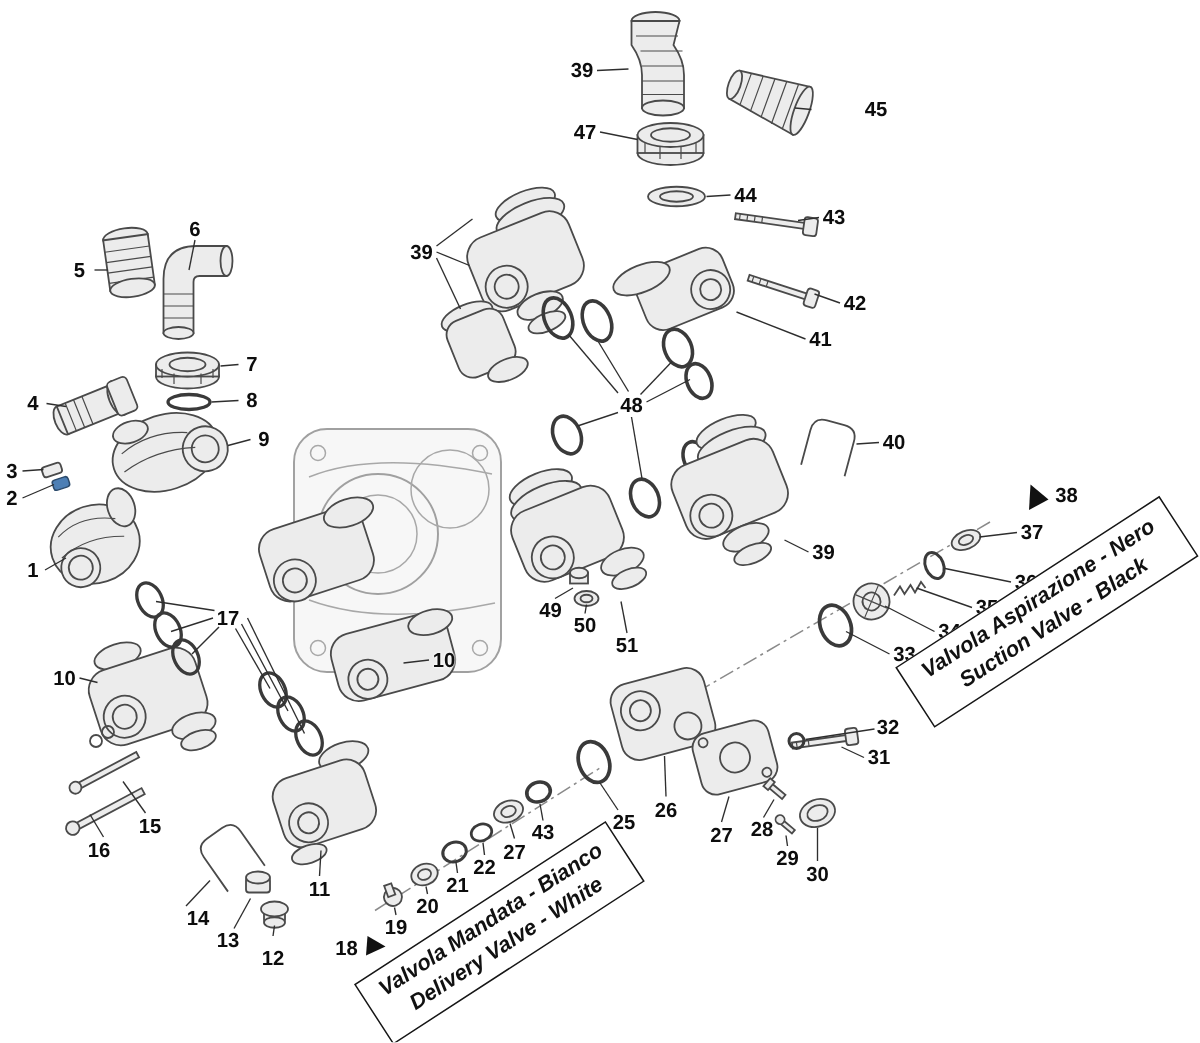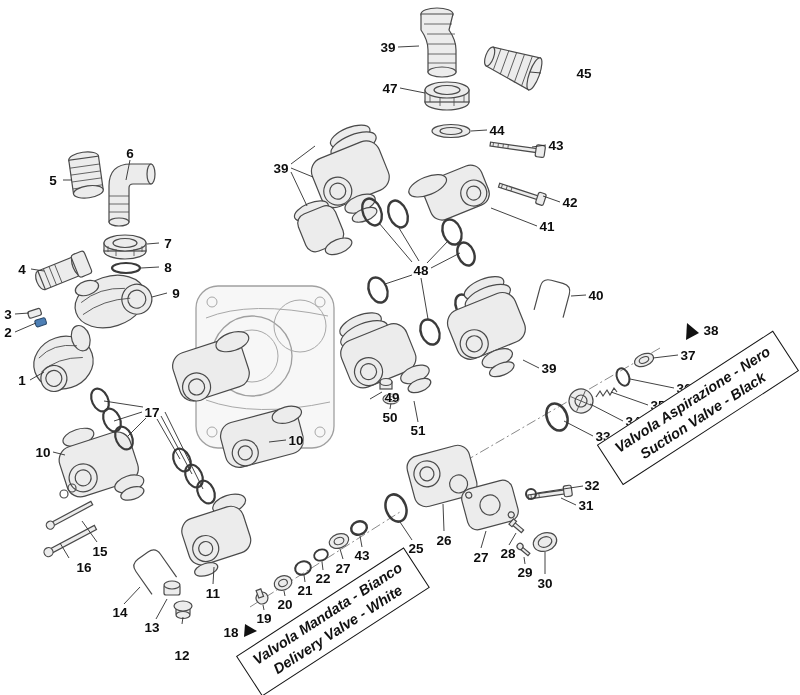--- a/index.html
+++ b/index.html
@@ -423,32 +423,32 @@
       <div class="callout" style="left: 281px; top: 168px;">39</div>
       <div class="callout" style="left: 421px; top: 270px;">48</div>
       <div class="callout" style="left: 596px; top: 295px;">40</div>
       <div class="callout" style="left: 711px; top: 330px;">38</div>
       <div class="callout" style="left: 688px; top: 355px;">37</div>
       <div class="callout" style="left: 684px; top: 388px;">36</div>
       <div class="callout" style="left: 658px; top: 405px;">35</div>
       <div class="callout" style="left: 633px; top: 421px;">34</div>
       <div class="callout" style="left: 603px; top: 436px;">33</div>
       <div class="callout" style="left: 549px; top: 368px;">39</div>
-      <div class="callout" style="left: 367px; top: 397px; margin-left: 25px;">49</div>
+      <div class="callout" style="left: 367px; top: 407px;">49</div>
       <div class="callout" style="left: 390px; top: 417px;">50</div>
       <div class="callout" style="left: 418px; top: 430px;">51</div>
       <div class="callout" style="left: 296px; top: 440px;">10</div>
       <div class="callout" style="left: 43px; top: 452px;">10</div>
       <div class="callout" style="left: 152px; top: 412px;">17</div>
       <div class="callout" style="left: 100px; top: 551px;">15</div>
-      <div class="callout" style="left: 84px; top: 567px;">16</div>
-      <div class="callout" style="left: 120px; top: 612px;">14</div>
+      <div class="callout" style="left: 66px; top: 567px;">16</div>
+      <div class="callout" style="left: 132px; top: 612px;">14</div>
       <div class="callout" style="left: 213px; top: 593px;">11</div>
       <div class="callout" style="left: 152px; top: 627px;">13</div>
-      <div class="callout" style="left: 182px; top: 655px;">12</div>
+      <div class="callout" style="left: 182px; top: 639px;">12</div>
       <div class="callout" style="left: 231px; top: 632px;">18</div>
       <div class="callout" style="left: 264px; top: 618px;">19</div>
       <div class="callout" style="left: 285px; top: 604px;">20</div>
       <div class="callout" style="left: 305px; top: 590px; text-align: right;">21</div>
       <div class="callout" style="left: 323px; top: 578px;">22</div>
       <div class="callout" style="left: 343px; top: 568px;">27</div>
       <div class="callout" style="left: 362px; top: 555px;">43</div>
       <div class="callout" style="left: 416px; top: 548px;">25</div>
       <div class="callout" style="left: 444px; top: 540px;">26</div>
       <div class="callout" style="left: 481px; top: 557px;">27</div>

